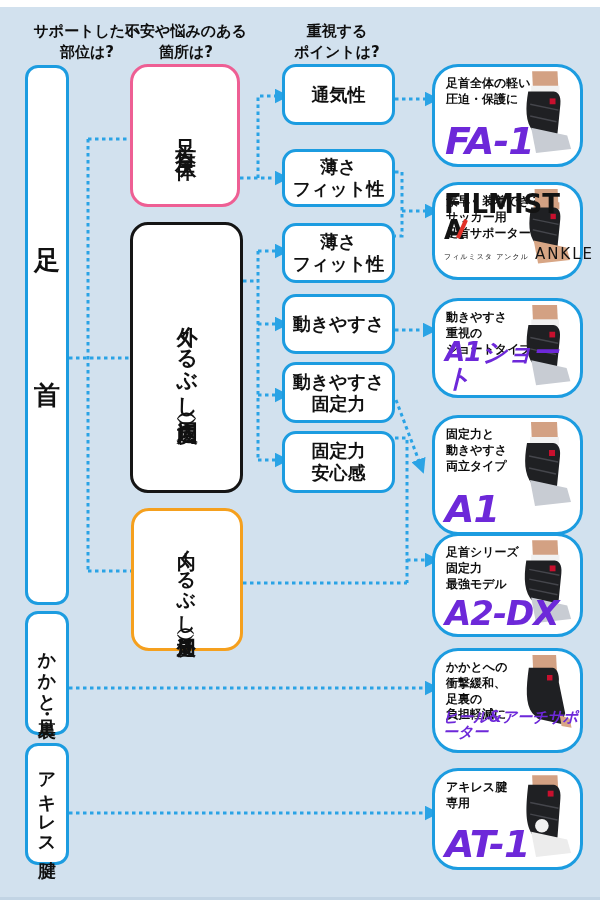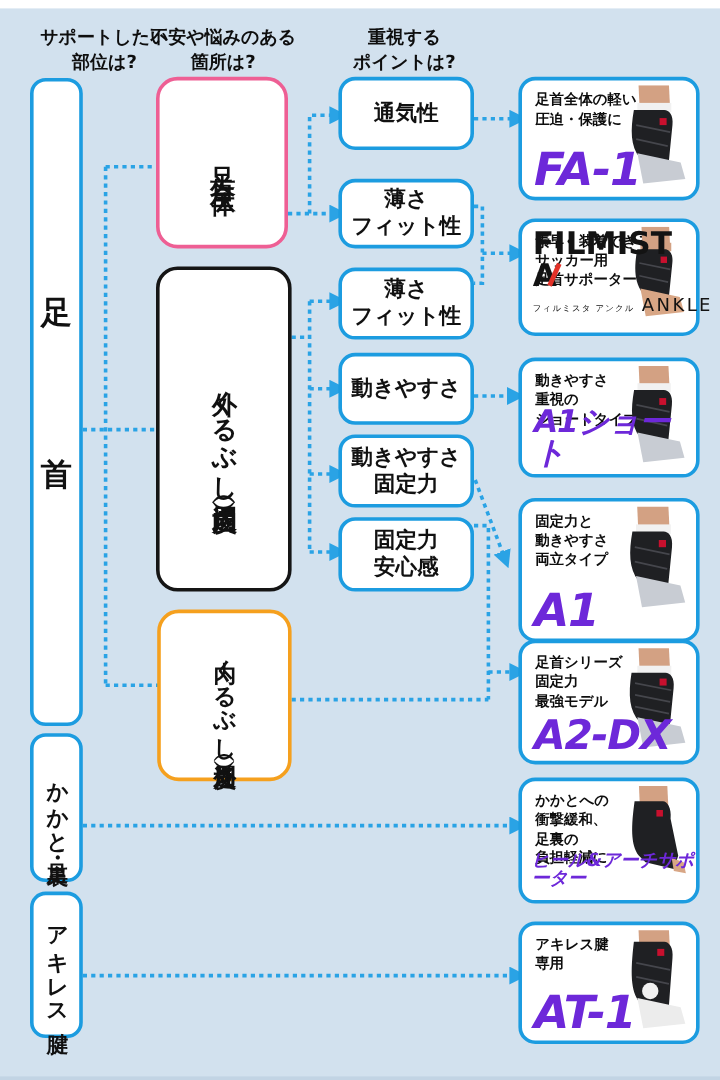--- a/index.html
+++ b/index.html
@@ -27,21 +27,21 @@
   .area-pink .vtext{letter-spacing:7px;font-size:21px;}
   .area-black{border-color:#151515;}
   .area-black .vtext{font-size:21px;}
   .area-orange{border-color:#f5a01e;}
   .area-orange .vtext{font-size:19px;max-height:122px;}
 
   .point{left:282px;width:113px;border-radius:14px;font-weight:bold;font-size:18px;
          text-align:center;white-space:pre-line;line-height:1.2;color:#111;}
 
   .card{position:absolute;left:432px;width:151px;background:#fff;border:3px solid #1c9ce0;
-        border-radius:14px;box-sizing:border-box;}
+        border-radius:26px;box-sizing:border-box;}
   .desc{position:absolute;top:9px;left:11px;width:100px;font-size:12px;font-weight:bold;
         line-height:1.32;white-space:pre-line;color:#0d0d0d;}
   .pname{position:absolute;left:10px;bottom:4px;font-style:italic;font-weight:bold;
          color:#6d28d9;letter-spacing:-1px;line-height:1;}
   .n-lg{font-size:38px;}
   .n-md{font-size:26px;}
   .n-dx{font-size:34px;}
   .n-sm{font-size:15px;letter-spacing:0;left:8px;bottom:10px;}
 
   .photo{position:absolute;top:4px;right:5px;}

